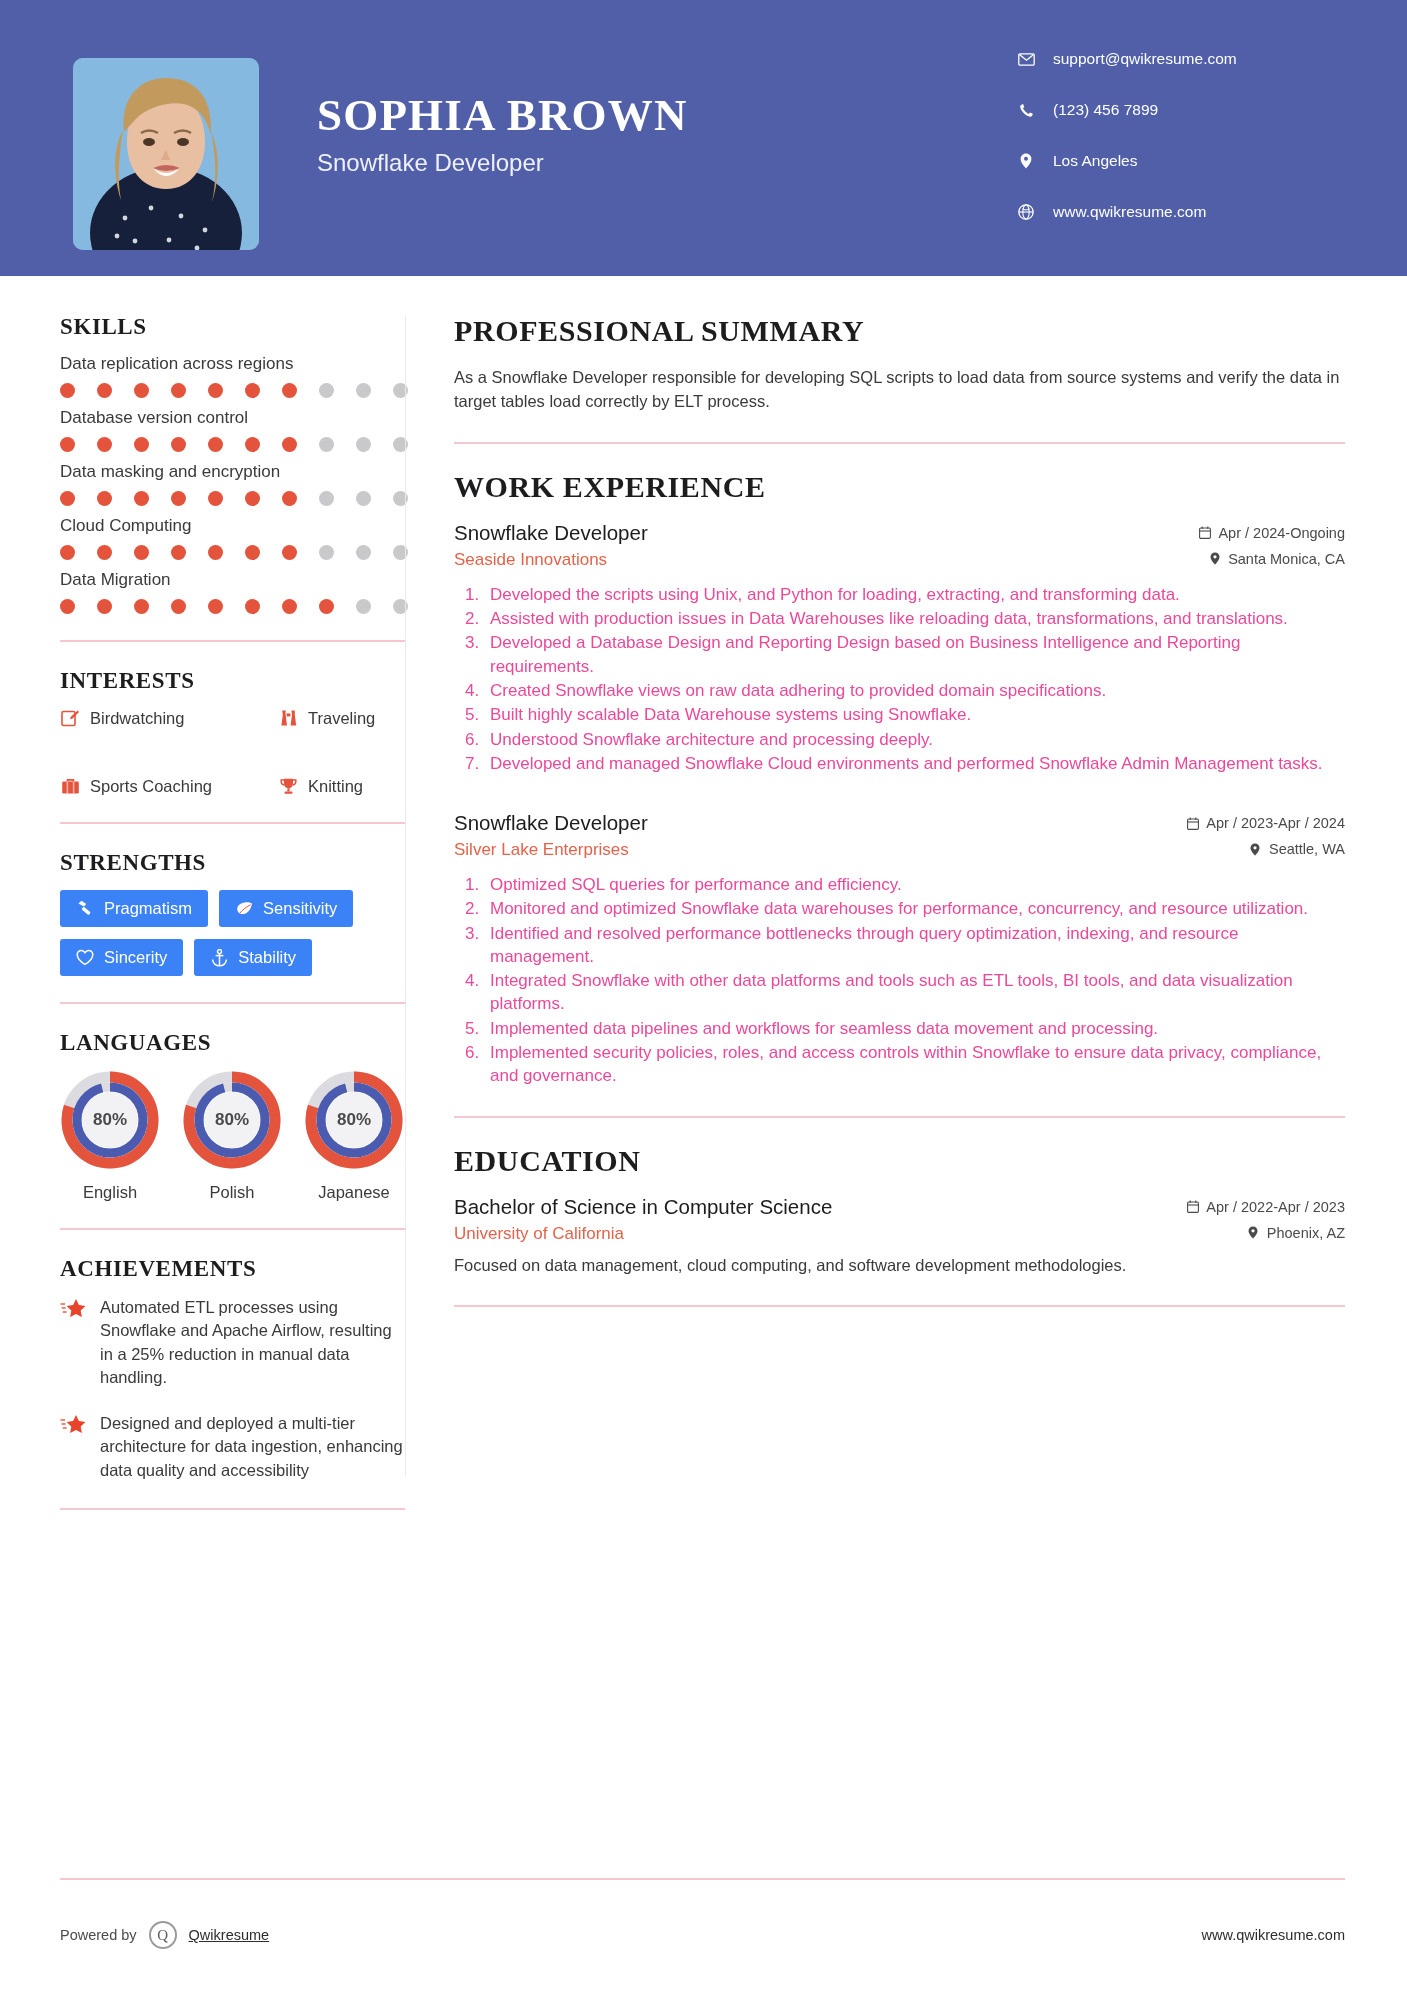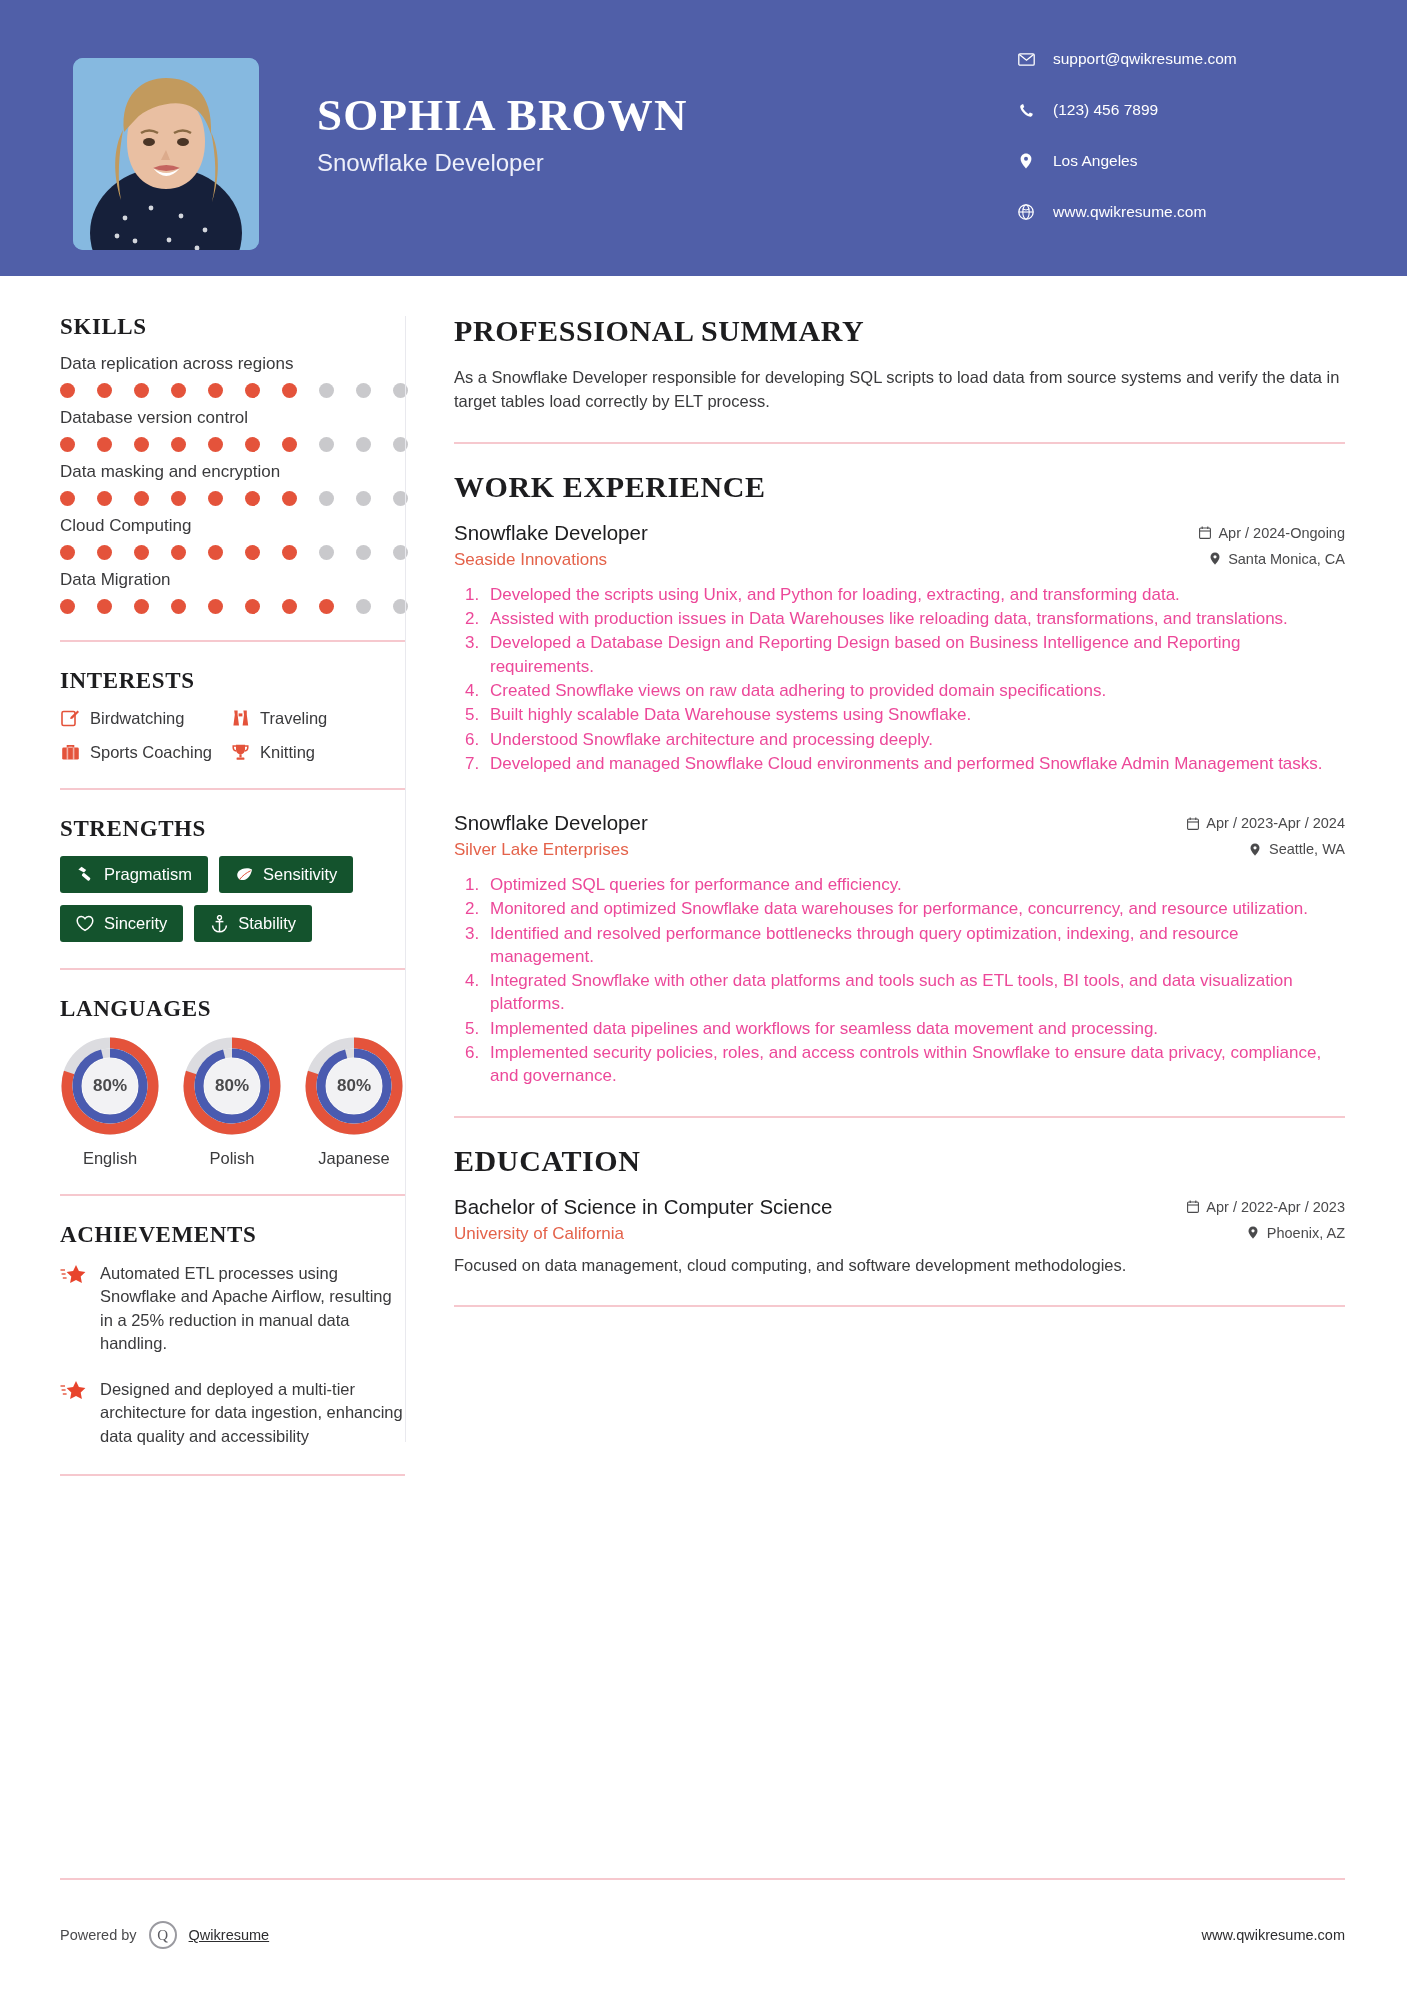--- a/index.html
+++ b/index.html
@@ -83,28 +83,28 @@
   
   .skill { margin-bottom: 4px; }
   .skill-name { font-size: 17px; color: #3a3a3c; margin: 10px 0 9px 0; }
   .dots { display: flex; gap: 0; width: 345px; }
   .dot { width: 15px; height: 15px; border-radius: 50%; margin-right: 22px; flex:none; }
   .dot:last-child { margin-right: 0; }
   .dot.on { background: #e4533b; }
   .dot.off { background: #c9c9cc; }
 
   
-  .interest-grid { display: grid; grid-template-columns: 170px 175px; row-gap: 14px; }
+  .interest-grid { display: grid; grid-template-columns: 170px 175px; row-gap: 14px; gap: 48px; }
   .interest { display: flex; align-items: center; gap: 10px; font-size: 16.5px; color: #3a3a3c; }
   .interest .ii { width: 20px; height: 20px; flex: none; display:flex; align-items:center; justify-content:center; }
 
   
   .strength-grid { display: flex; flex-wrap: wrap; gap: 12px 11px; width: 350px; }
   .strength {
-    background: #14532d;
+    background: #3b82f6;
     color: #ffffff;
     border-radius: 3px;
     padding: 9px 16px;
     display: flex; align-items: center; gap: 10px;
     font-size: 16.5px;
   }
   .strength .si { width: 18px; height: 18px; flex:none; display:flex; align-items:center; justify-content:center; }
 
   
   .lang-row { display: flex; gap: 22px; }

